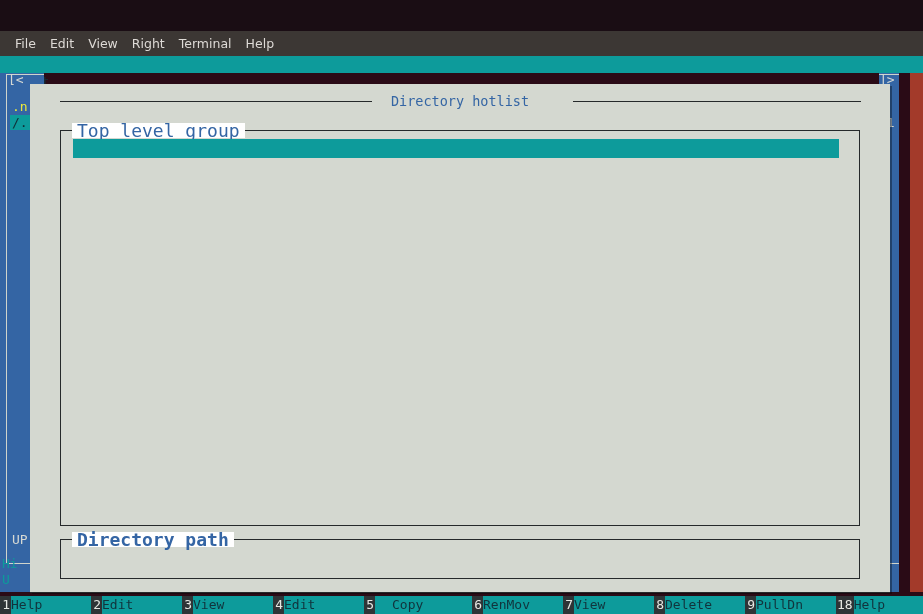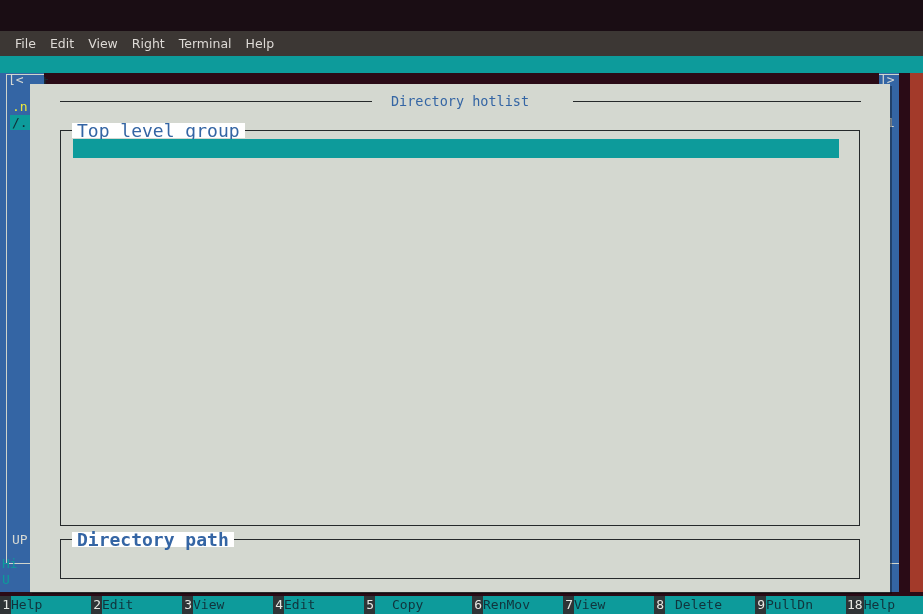--- a/index.html
+++ b/index.html
@@ -356,20 +356,20 @@
     </div>
 
     <div class="fkeybar" style="top:540px;">
       <div class="fkey"><span class="fkey-num">1</span><span class="fkey-lbl" style="width:78px;">Help</span></div>
       <div class="fkey"><span class="fkey-num">2</span><span class="fkey-lbl" style="width:78px;">Edit</span></div>
       <div class="fkey"><span class="fkey-num">3</span><span class="fkey-lbl" style="width:78px;">View</span></div>
       <div class="fkey"><span class="fkey-num">4</span><span class="fkey-lbl" style="width:78px;">Edit</span></div>
       <div class="fkey"><span class="fkey-num">5</span><span class="fkey-lbl" style="width:78px;padding-left:17px;">Copy</span></div>
       <div class="fkey"><span class="fkey-num">6</span><span class="fkey-lbl" style="width:78px;">RenMov</span></div>
       <div class="fkey"><span class="fkey-num">7</span><span class="fkey-lbl" style="width:78px;">View</span></div>
-      <div class="fkey"><span class="fkey-num">8</span><span class="fkey-lbl" style="width:78px;padding-left:10px;">Delete</span></div>
+      <div class="fkey"><span class="fkey-num">8</span><span class="fkey-lbl" style="width:78px;">Delete</span></div>
       <div class="fkey"><span class="fkey-num">9</span><span class="fkey-lbl" style="width:78px;">PullDn</span></div>
       <div class="fkey"><span class="fkey-num">18</span><span class="fkey-lbl" style="width:72px;">Help</span></div>
       <div class="fkey-pad"></div>
     </div>
 
   </div>
 </div>
 
 </body></html>

